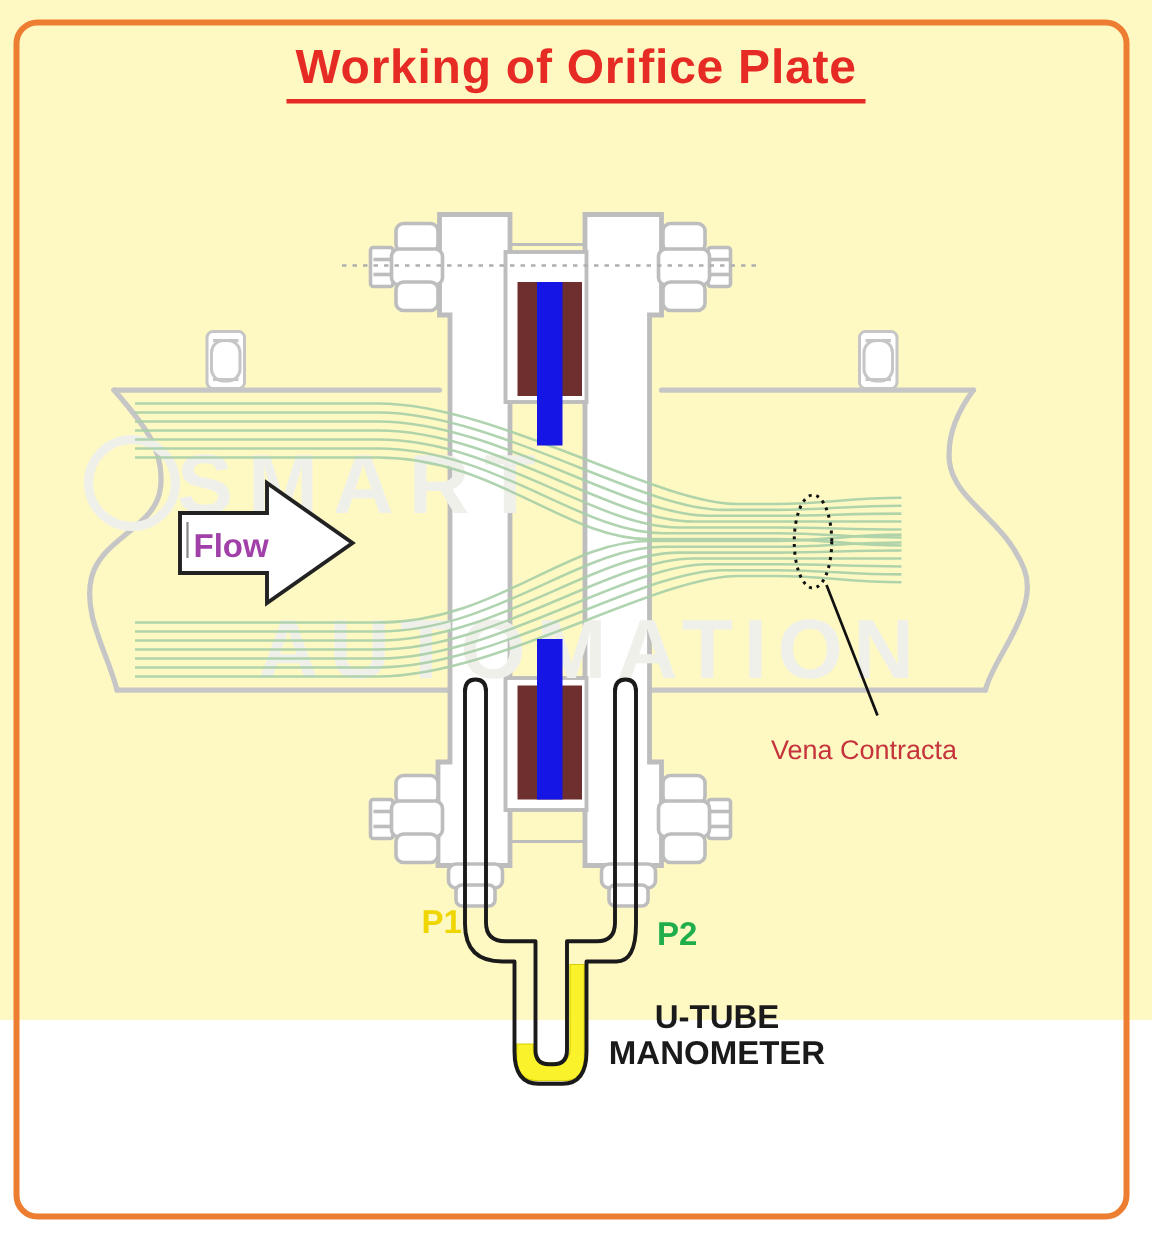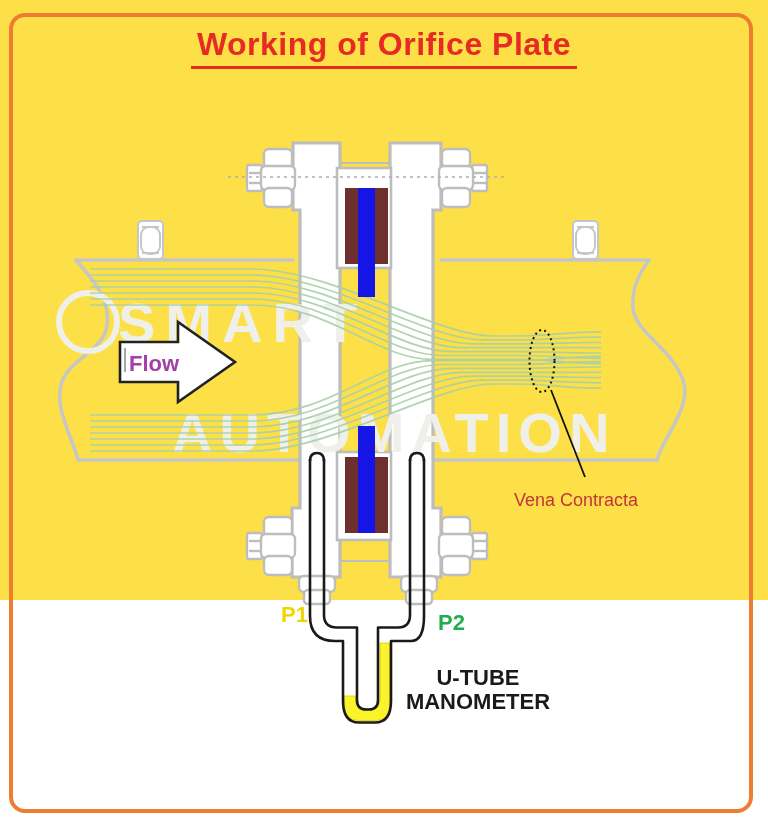--- a/index.html
+++ b/index.html
@@ -1,17 +1,17 @@
 <!DOCTYPE html>
 <html style="--pipe-gray: #C6C6C6; --flange-gray: #BDBDBD; --flow-green: #A8CFA8; --plate-brown: #6E2F2F; --plate-blue: #1515E6; --fluid-yellow: #FAF32B; --tube-black: #1A1A1A; --arrow-black: #222222; --dash-gray: #AFAFAF; --border-orange: #ED7D31; --title-color: #E62B25; --wm-color: #F0F0EB;"><head>
 <meta charset="utf-8">
 <style>
   html,body{margin:0;padding:0;width:768px;height:828px;background:#ffffff;overflow:hidden;
     font-family:"Liberation Sans", sans-serif;}
-  .stage{position:relative;width:768px;height:600px;background:#fde047;}
+  .stage{position:relative;width:768px;height:680px;background:#fef9c3;}
   .frame{position:absolute;left:9px;top:13px;width:744px;height:800px;
     border:4.5px solid var(--border-orange,#ED7D31);border-radius:16px;box-sizing:border-box;
     pointer-events:none;z-index:40;}
   .title-wrap{position:absolute;left:0;top:26px;width:768px;text-align:center;z-index:30;}
   .title-text{display:inline-block;font-size:32px;font-weight:bold;letter-spacing:0.5px;
     color:var(--title-color,#E62B25);border-bottom:3px solid var(--title-color,#E62B25);
     padding:0 6px 3px 6px;}
   svg{position:absolute;left:0;top:0;z-index:10;}
   text{font-family:"Liberation Sans", sans-serif;}
 </style>

